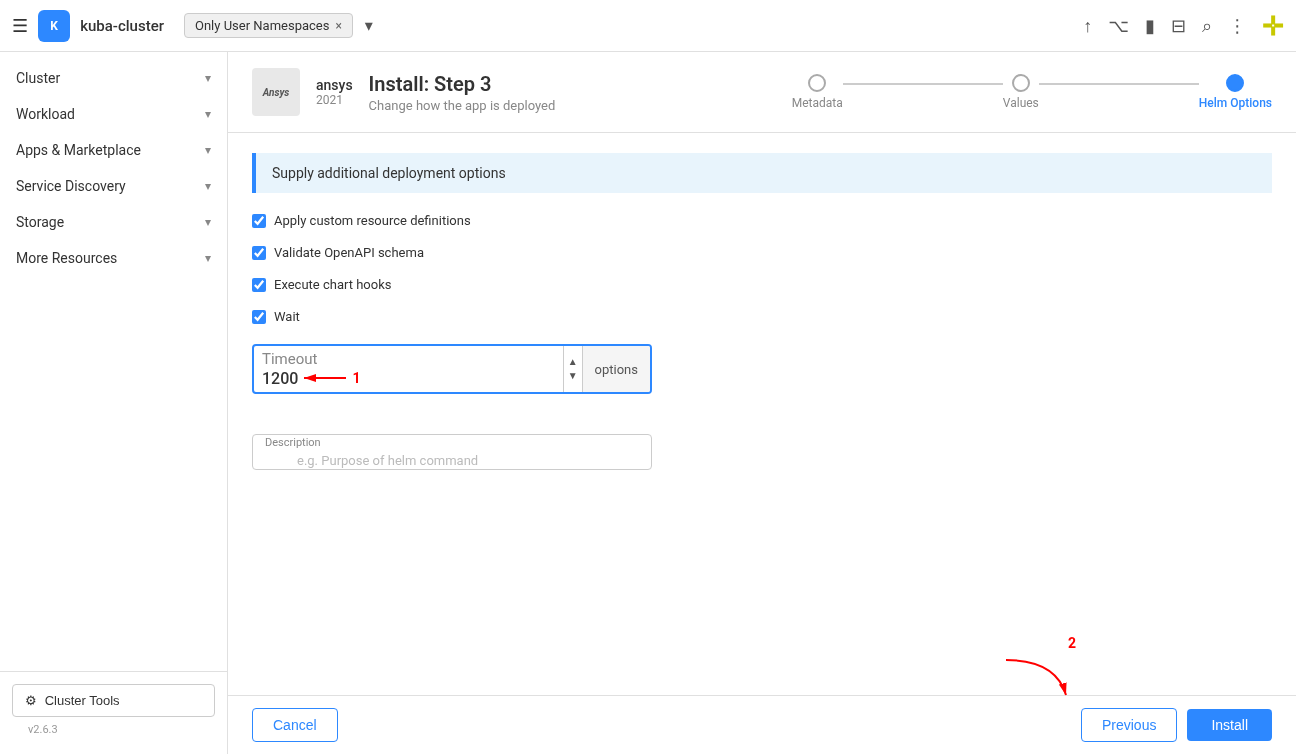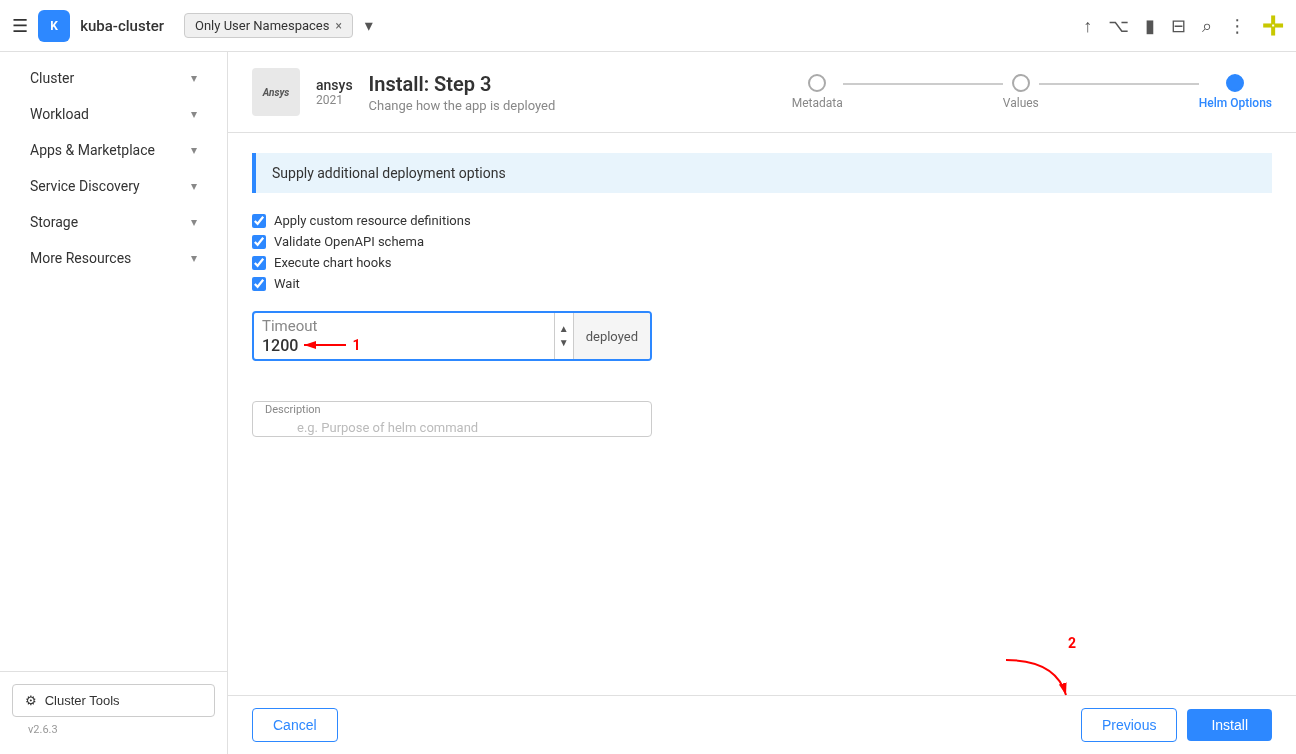--- a/index.html
+++ b/index.html
@@ -17,42 +17,42 @@
     .topbar-icons { display: flex; align-items: center; gap: 16px; }
     .topbar-icon { color: #555; cursor: pointer; font-size: 18px; }
     .topbar-plus { color: #c8c800; font-size: 26px; font-weight: bold; cursor: pointer; }
 
     
     .main-layout { display: flex; flex: 1; overflow: hidden; }
 
     
     .sidebar { width: 228px; background: #fff; border-right: 1px solid #e0e0e0; display: flex; flex-direction: column; flex-shrink: 0; overflow-y: auto; }
     .sidebar-nav { flex: 1; padding: 8px 0; }
-    .sidebar-item { display: flex; align-items: center; justify-content: space-between; padding: 10px 30px; cursor: pointer; color: #333; font-size: 14px; }
+    .sidebar-item { display: flex; align-items: center; justify-content: space-between; padding: 10px 16px; cursor: pointer; color: #333; font-size: 14px; }
     .sidebar-item .chevron { font-size: 12px; color: #888; }
     .sidebar-bottom { padding: 12px; border-top: 1px solid #e0e0e0; }
     .cluster-tools-btn { display: flex; align-items: center; gap: 8px; background: #fff; border: 1px solid #ccc; border-radius: 4px; padding: 8px 12px; cursor: pointer; font-size: 13px; color: #333; width: 100%; }
     .version { font-size: 11px; color: #999; padding: 6px 16px; }
 
     
     .content { flex: 1; display: flex; flex-direction: column; overflow: hidden; }
 
     
     .app-header { display: flex; align-items: center; padding: 16px 24px; border-bottom: 1px solid #e0e0e0; gap: 16px; flex-shrink: 0; }
     .app-logo { background: #e8e8e8; border-radius: 4px; width: 48px; height: 48px; display: flex; align-items: center; justify-content: center; font-size: 10px; color: #555; font-style: italic; font-weight: bold; }
     .app-info { display: flex; flex-direction: column; }
     .app-name { font-size: 14px; color: #333; font-weight: 500; }
     .app-year { font-size: 12px; color: #888; }
     .app-title { font-size: 20px; font-weight: 600; color: #333; }
     .app-subtitle { font-size: 13px; color: #888; }
 
     
     .form-area { flex: 1; overflow-y: auto; padding: 20px 24px; }
     .section-header { background: #e8f4fc; border-left: 4px solid #2d88ff; padding: 12px 16px; font-size: 14px; color: #333; margin-bottom: 20px; }
-    .checkbox-group { display: flex; flex-direction: column; gap: 6px; margin-bottom: 20px; }
+    .checkbox-group { display: flex; flex-direction: column; gap: 17px; margin-bottom: 20px; }
     .checkbox-item { display: flex; align-items: center; gap: 8px; font-size: 13px; color: #333; cursor: pointer; }
     .checkbox-item input[type="checkbox"] { accent-color: #2d88ff; width: 14px; height: 14px; }
     .timeout-row { display: flex; align-items: stretch; border: 2px solid #2d88ff; border-radius: 4px; width: 400px; margin-bottom: 20px; overflow: hidden; }
     .timeout-input-wrap { display: flex; flex-direction: column; flex: 1; padding: 4px 8px; }
     .timeout-label { font-size: 15px; color: #888; }
     .timeout-input-inner { display: flex; align-items: flex-end; }
     .timeout-value { font-size: 16px; color: #333; font-weight: 500; }
     .timeout-spinners { display: flex; flex-direction: column; border-left: 1px solid #ccc; padding: 2px 4px; justify-content: center; cursor: pointer; }
     .spinner-btn { font-size: 10px; color: #555; line-height: 1.4; cursor: pointer; background: none; border: none; }
     .timeout-unit { background: #f5f5f5; padding: 0 12px; display: flex; align-items: center; font-size: 13px; color: #555; border-left: 1px solid #ccc; }
@@ -201,21 +201,21 @@
                   <line x1="48" y1="10" x2="6" y2="10" stroke="red" stroke-width="2" marker-end="url(#arrowhead1)"></line>
                 </svg>
                 <span style="color:red;font-size:14px;font-weight:bold;">1</span>
               </span>
             </div>
           </div>
           <div class="timeout-spinners">
             <button class="spinner-btn">▲</button>
             <button class="spinner-btn">▼</button>
           </div>
-          <div class="timeout-unit">deployed</div>
+          <div class="timeout-unit">options</div>
         </div>
       </div>
 
       <div class="description-box">
         <div class="desc-label">Description</div>
         <div class="desc-placeholder">e.g. Purpose of helm command</div>
       </div>
     </div>
 
     <div style="position:relative;">

